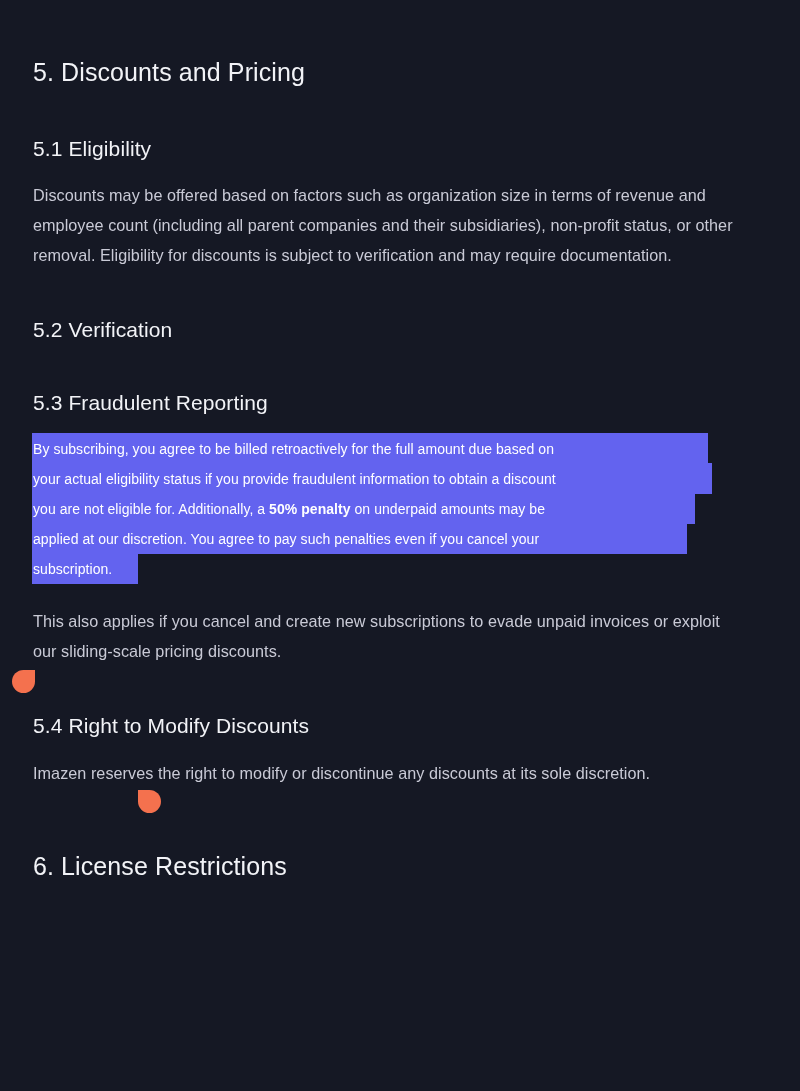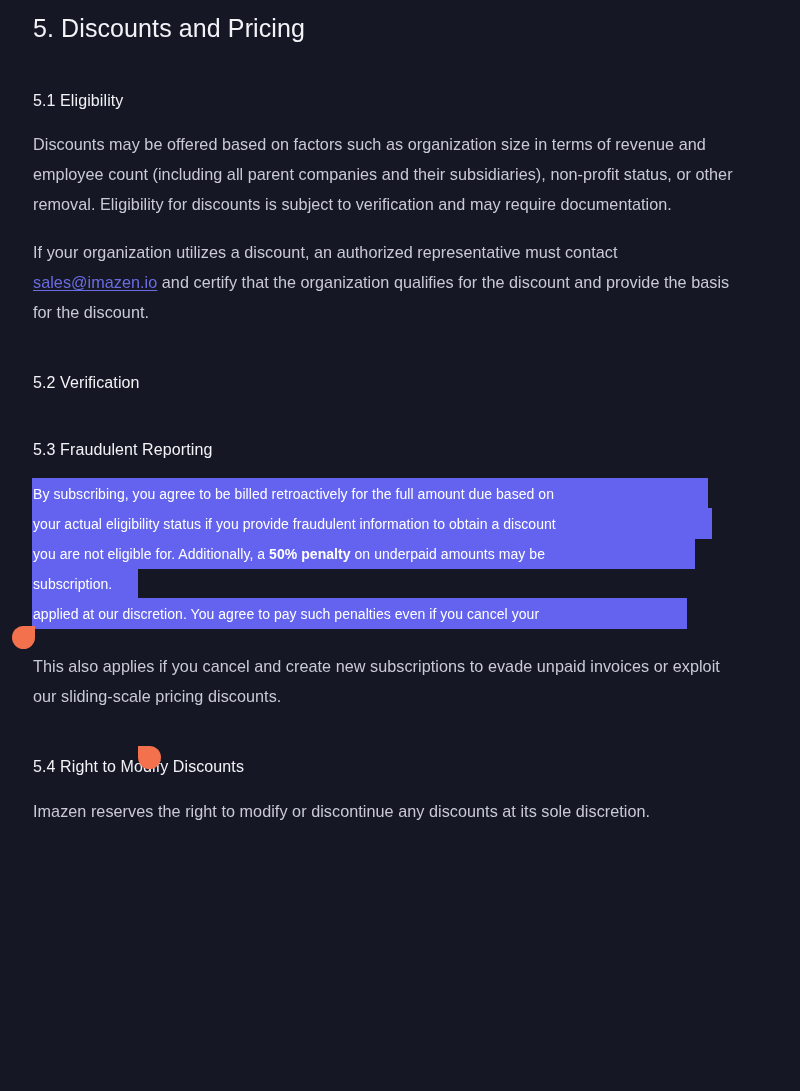--- a/index.html
+++ b/index.html
@@ -15,33 +15,34 @@
     -webkit-font-smoothing: antialiased;
   }
 
   .page {
     position: relative;
     width: 800px;
     height: 883px;
     background: #151824;
     padding: 0 33px;
     overflow: hidden;
+    margin-top: 44px;
   }
 
   h1.doc-h1 {
     font-size: 25px;
     font-weight: 400;
     color: #f2f3f7;
     letter-spacing: 0.1px;
     margin: 12px 0 0 0;
     line-height: 1.3;
   }
 
   h2.doc-h2 {
-    font-size: 16px;
+    font-size: 21px;
     font-weight: 400;
     color: #f2f3f7;
     letter-spacing: 0.1px;
     margin: 46px 0 0 0;
     line-height: 1.3;
   }
 
   p.doc-p {
     font-size: 16.2px;
     font-weight: 400;
@@ -130,47 +131,46 @@
 <body>
 
 <div class="page">
 
   <h1 class="doc-h1">5. Discounts and Pricing</h1>
 
   <h2 class="doc-h2">5.1 Eligibility</h2>
 
   <p class="doc-p">Discounts may be offered based on factors such as organization size in terms of revenue and employee count (including all parent companies and their subsidiaries), non-profit status, or other removal. Eligibility for discounts is subject to verification and may require documentation.</p>
 
-  <p class="doc-p"><span>If your organization utilizes a discount, an authorized representative must contact </span><a class="maillink" href="#">sales@imazen.io</a><span> and certify that the organization qualifies for the discount and provide the basis for the discount.</span></p>
 
   <h2 class="doc-h2">5.2 Verification</h2>
 
 
   <h2 class="doc-h2">5.3 Fraudulent Reporting</h2>
 
   <div class="sel-block">
     <span class="sel-line">
       <span class="hl" style="width: 676px;"></span>
       <span class="txt">By subscribing, you agree to be billed retroactively for the full amount due based on</span>
     </span>
     <span class="sel-line">
       <span class="hl" style="width: 680px;"></span>
       <span class="txt">your actual eligibility status if you provide fraudulent information to obtain a discount</span>
     </span>
     <span class="sel-line">
       <span class="hl" style="width: 663px;"></span>
       <span class="txt"><span>you are not eligible for. Additionally, a </span><b>50% penalty</b><span> on underpaid amounts may be</span></span>
     </span>
     <span class="sel-line">
+      <span class="hl" style="width: 655px;"></span>
+      <span class="txt">applied at our discretion. You agree to pay such penalties even if you cancel your</span>
+    </span>
+    <span class="sel-line">
       <span class="hl" style="width: 106px;"></span>
       <span class="txt">subscription.</span>
-    </span>
-    <span class="sel-line">
-      <span class="hl" style="width: 655px;"></span>
-      <span class="txt">applied at our discretion. You agree to pay such penalties even if you cancel your</span>
     </span>
   </div>
 
 
   <p class="doc-p" style="margin-top:22px;">This also applies if you cancel and create new subscriptions to evade unpaid invoices or exploit our sliding-scale pricing discounts.</p>
 
   <h2 class="doc-h2">5.4 Right to Modify Discounts</h2>
 
   <p class="doc-p">Imazen reserves the right to modify or discontinue any discounts at its sole discretion.</p>
 

